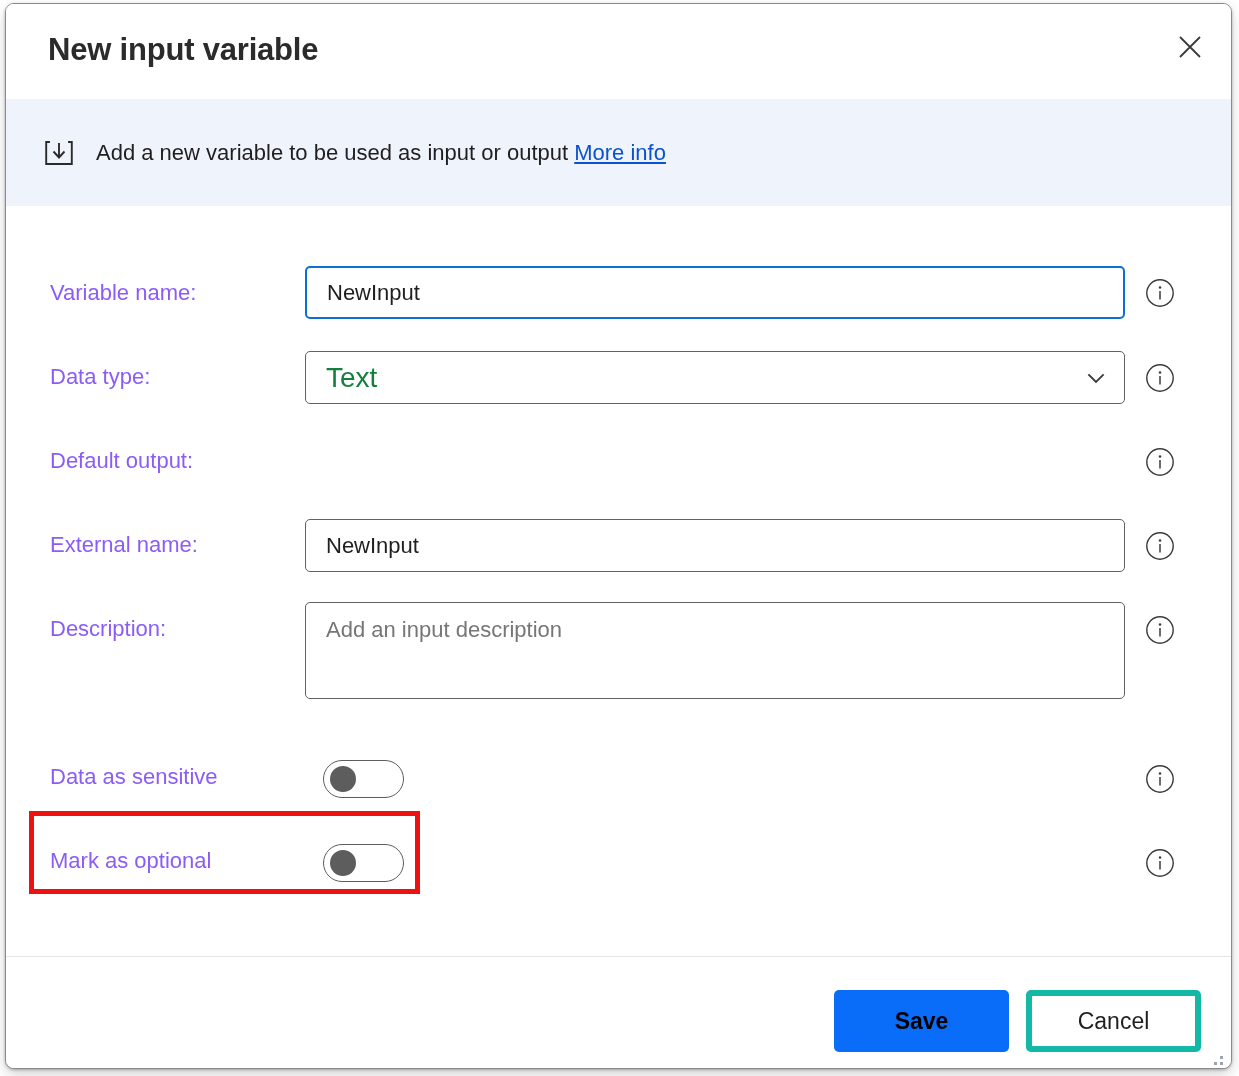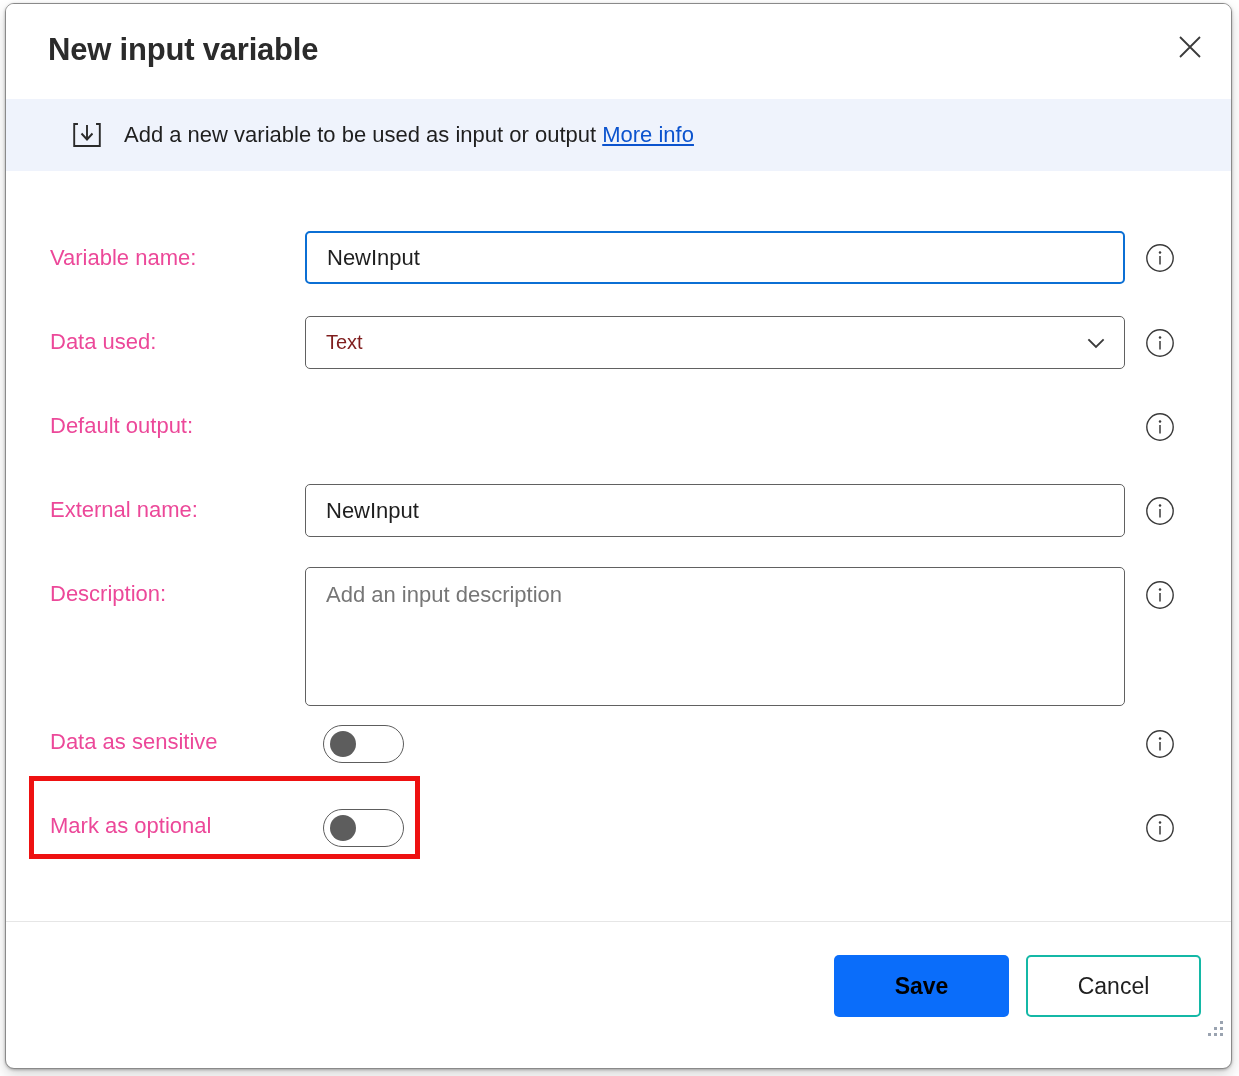--- a/index.html
+++ b/index.html
@@ -58,25 +58,25 @@
     cursor: pointer;
     background: transparent;
     border: none;
     padding: 0;
   }
   .close-btn svg { display: block; }
 
   
   .banner {
     position: relative;
-    height: 72px;
+    height: 107px;
     background: #eff3fc;
     display: flex;
     align-items: center;
-    padding-left: 64px;
+    padding-left: 36px;
     box-sizing: border-box;
   }
   .banner-icon {
     width: 34px;
     height: 34px;
     flex: none;
     margin-right: 20px;
     display: flex;
     align-items: center;
     justify-content: center;
@@ -96,21 +96,21 @@
   
   .body {
     position: relative;
     height: 750px;
     background: #ffffff;
   }
   .row-label {
     position: absolute;
     left: 44px;
     font-size: 22px;
-    color: #ec4899;
+    color: #8b5cf6;
     white-space: nowrap;
   }
 
   .field {
     position: absolute;
     left: 299px;
     width: 820px;
     box-sizing: border-box;
     border: 1px solid #616161;
     border-radius: 5px;
@@ -122,38 +122,38 @@
     outline: none;
   }
   .field.focused {
     border: 2px solid #0f6cbd;
     border-color: #0b6fd4;
   }
   .field::placeholder { color: #767676; }
   .field-input { height: 53px; line-height: 51px; }
   .textarea {
     padding: 13px 20px;
-    height: 139px;
+    height: 97px;
     resize: none;
     line-height: 28px;
   }
   .select-wrap { position: absolute; left: 299px; width: 820px; }
   .select-box {
     position: relative;
     height: 53px;
     box-sizing: border-box;
     border: 1px solid #616161;
     border-radius: 5px;
     background: #ffffff;
     display: flex;
     align-items: center;
     padding: 0 20px;
     cursor: pointer;
   }
-  .select-value { font-size: 20px; color: #7f1d1d; }
+  .select-value { font-size: 28px; color: #15803d; }
   .chevron {
     position: absolute;
     right: 17px;
     top: 50%;
     transform: translateY(-50%);
     width: 22px;
     height: 22px;
   }
 
   .info-icon {
@@ -222,21 +222,21 @@
     background: #0f6cbd;
     background: #0a6dfa;
     color: #000000;
     border: none;
   }
   .btn-secondary {
     left: 1020px;
     width: 175px;
     background: #ffffff;
     color: #1f1f1f;
-    border: 2px solid #14b8a6;
+    border: 6px solid #14b8a6;
     font-weight: 400;
   }
 
   .resize-grip {
     position: absolute;
     right: 4px;
     bottom: 3px;
     width: 26px;
     height: 26px;
   }
@@ -276,21 +276,21 @@
     <div class="row-label" style="top:74px">Variable name:</div>
     <input class="field field-input focused" style="top: 60px;" value="NewInput">
     <span class="info-icon" style="top:72px">
       <svg width="30" height="30" viewBox="0 0 30 30">
         <circle cx="15" cy="15" r="13.2" stroke="#3a3a3a" stroke-width="1.4" fill="none"></circle>
         <circle cx="15" cy="9.4" r="1.25" fill="#3a3a3a"></circle>
         <path d="M15 13 L15 21.5" stroke="#3a3a3a" stroke-width="1.5"></path>
       </svg>
     </span>
 
-    <div class="row-label" style="top:158px">Data used:</div>
+    <div class="row-label" style="top:158px">Data type:</div>
     <div class="select-wrap" style="top:145px">
       <div class="select-box">
         <span class="select-value">Text</span>
         <span class="chevron">
           <svg width="22" height="22" viewBox="0 0 22 22">
             <path d="M4 8 L11 15 L18 8" stroke="#3a3a3a" stroke-width="1.8" fill="none" stroke-linecap="square"></path>
           </svg>
         </span>
       </div>
     </div>

